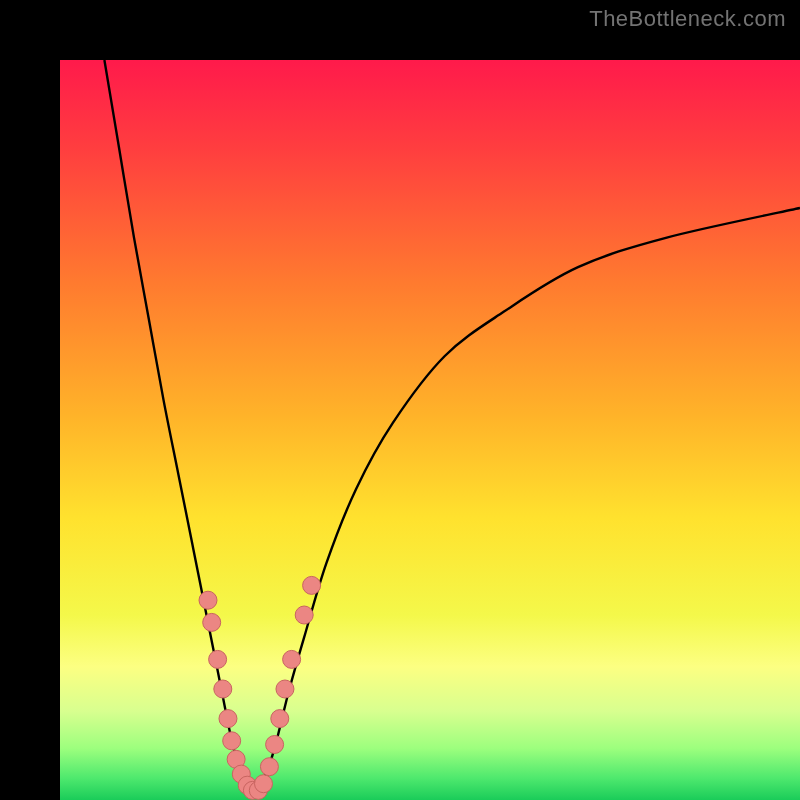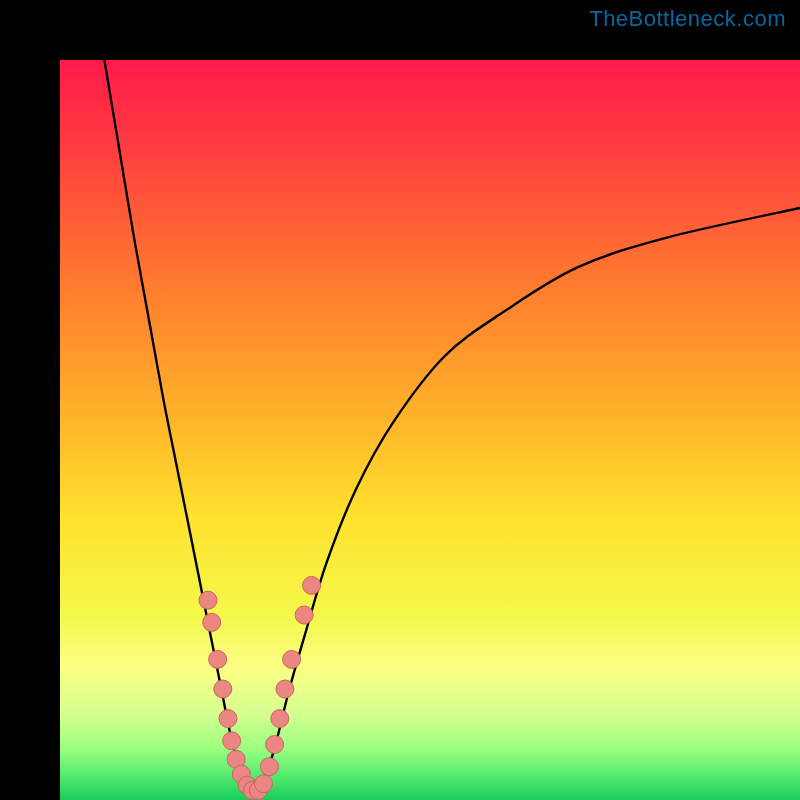--- a/index.html
+++ b/index.html
@@ -29,21 +29,21 @@
   }
   .plot svg {
     display: block;
     width: 740px;
     height: 740px;
   }
   .watermark {
     position: absolute;
     top: 6px;
     right: 14px;
-    color: #0369a1;
+    color: #737373;
     font-size: 22px;
     font-weight: 400;
     letter-spacing: .5px;
     z-index: 5;
   }
 </style>
 </head>
 <body>
 
 <div class="watermark">TheBottleneck.com</div>

